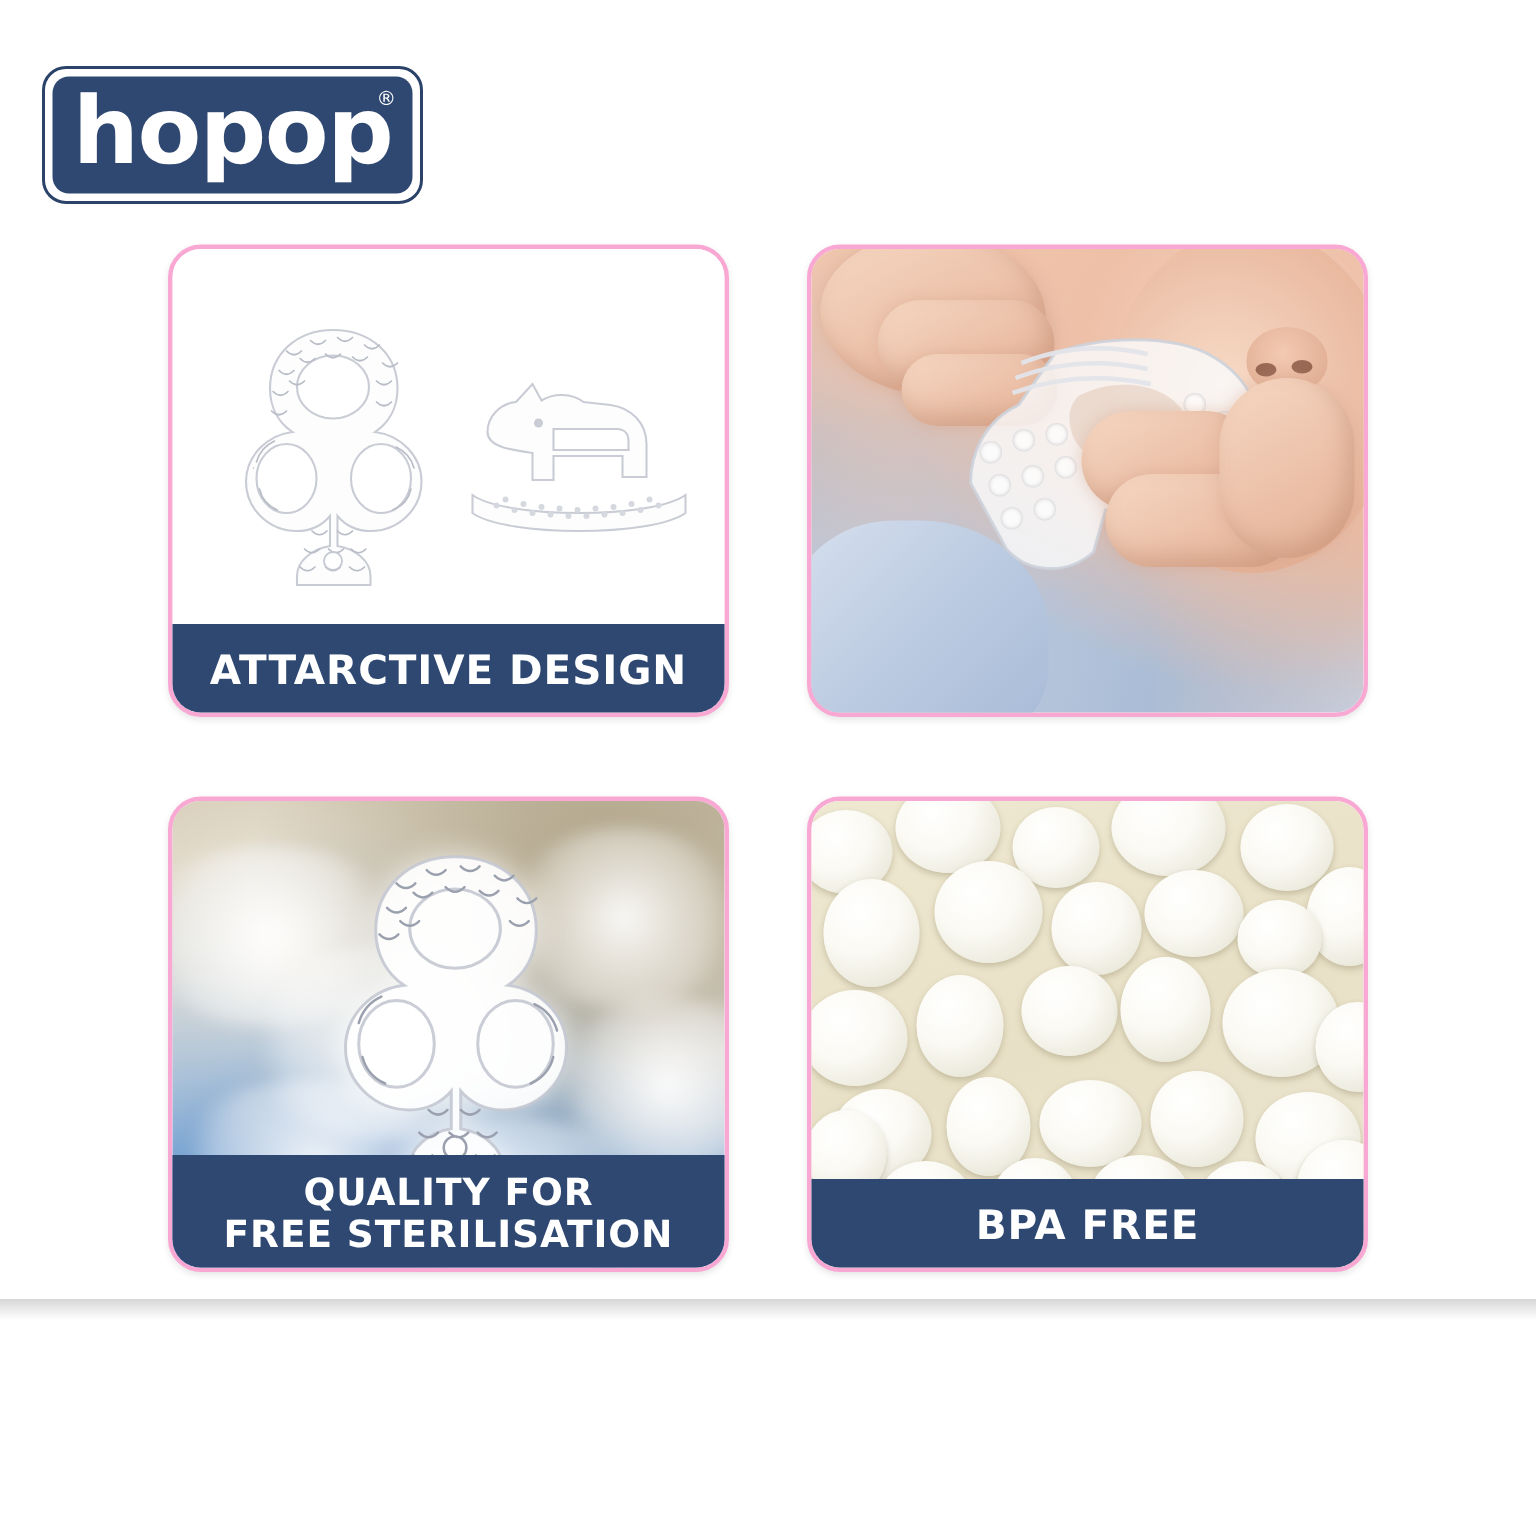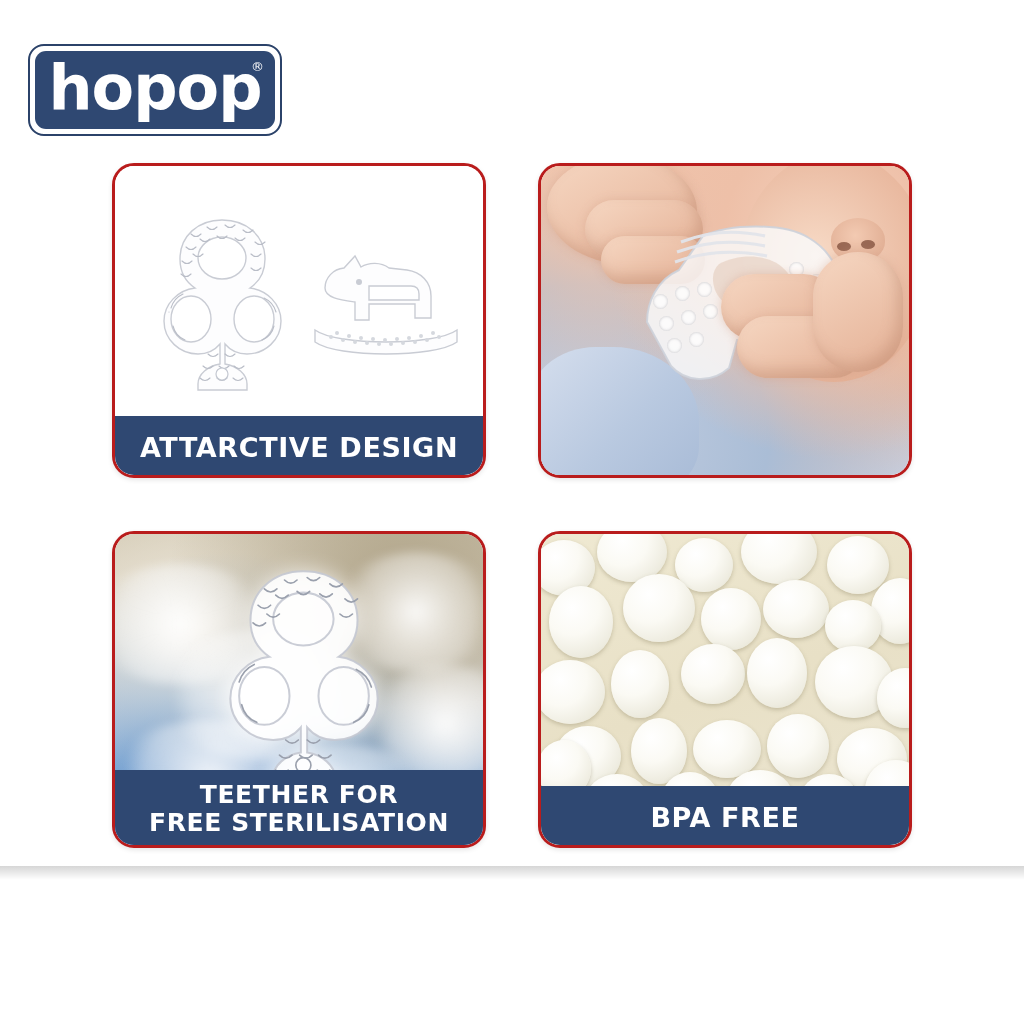--- a/index.html
+++ b/index.html
@@ -70,21 +70,21 @@
     height: 700px;
     display: grid;
     grid-template-columns: 374px 374px;
     grid-template-rows: 315px 317px;
     column-gap: 52px;
     row-gap: 53px;
   }
 
   .card {
     position: relative;
-    border: 3px solid #b91c1c;
+    border: 3px solid #f9a8d4;
     border-radius: 22px;
     background: #ffffff;
     overflow: hidden;
     box-shadow: 0 2px 5px rgba(0,0,0,0.10);
   }
 
   .media {
     position: absolute;
     left: 0; top: 0; right: 0;
     height: 100%;
@@ -416,21 +416,21 @@
               <path d="M18 112 a20 20 0 0 0 12 14"></path>
               <path d="M121 98 a22 22 0 0 0 -12 -14"></path>
               <path d="M119 112 a20 20 0 0 1 -12 14"></path>
             </g>
             <circle cx="67" cy="160" r="6" fill="rgba(255,255,255,0.5)" stroke="#9aa0ad" stroke-width="1.3"></circle>
           </svg>
         </div>
       </div>
       <div class="label-bar two-line">
         <span>
-          <span>TEETHER FOR</span><br>
+          <span>QUALITY FOR</span><br>
           <span>FREE STERILISATION</span>
         </span>
       </div>
     </div>
 
     <div class="card">
       <div class="media">
         <div class="pelletscene">
           <div class="pellet" style="left:-8px;  top:6px;   width:62px; height:56px;"></div>
           <div class="pellet" style="left:56px;  top:-12px; width:70px; height:60px;"></div>

